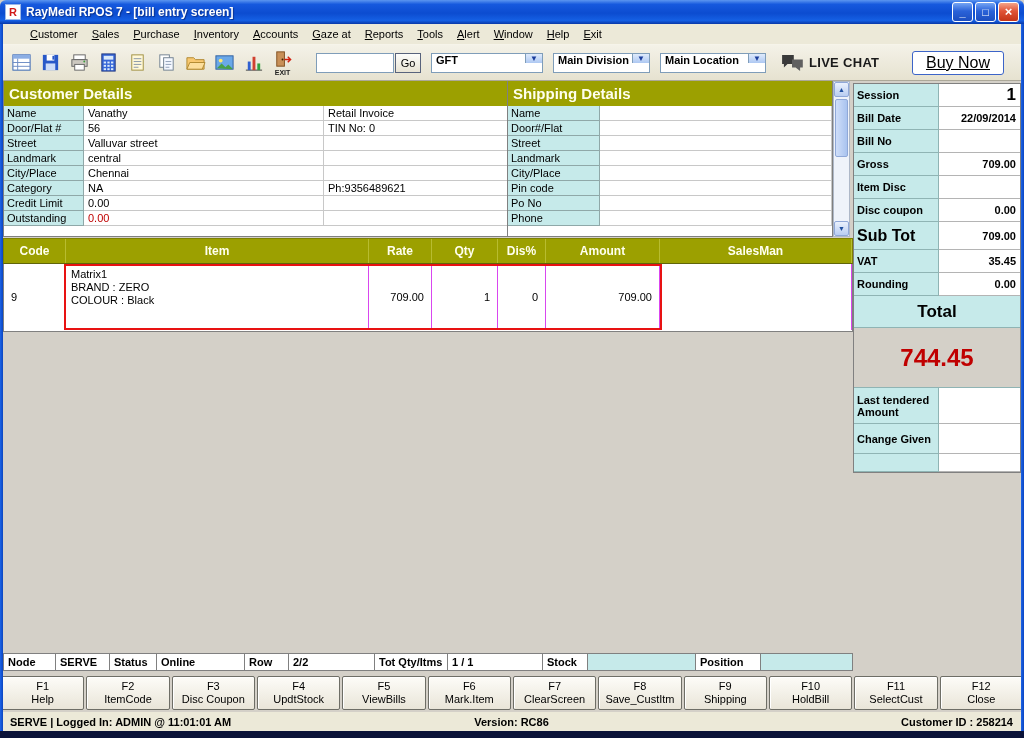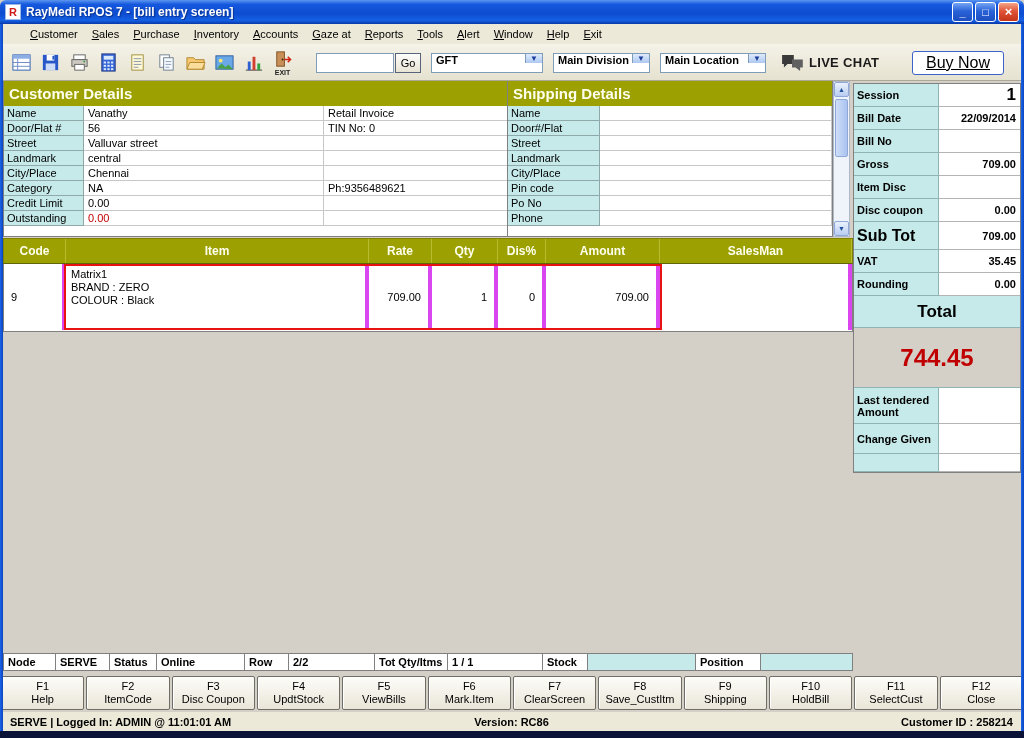--- a/index.html
+++ b/index.html
@@ -69,21 +69,21 @@
   .srow.lt{height:36px}
   .srow.cg{height:30px}
   .srow.filler{flex:1}
 
   
   .items{position:absolute;left:3px;top:238px;width:850px}
   .thead{display:flex;height:26px;background:#9CA000;border:1px solid #7E8200;border-bottom:1px solid #60650A}
   .th{color:#FFFFEE;font-weight:bold;font-size:12px;display:flex;align-items:center;justify-content:center;border-right:1px solid #B8BC30}
   .tbody{position:relative;background:#fff;height:68px;border:1px solid #808080;border-top:none}
   .trow{display:flex;height:66px}
-  .td{border-right:4px solid #d946ef;overflow:hidden}
+  .td{border-right:1px solid #d946ef;overflow:hidden}
   .c-code{width:62px}.c-item{width:303px}.c-rate{width:63px}.c-qty{width:66px}.c-dis{width:48px}.c-amt{width:114px}.c-sman{flex:1}
   .td.c-code{display:flex;align-items:center;padding-left:7px}
   .td.c-item{padding:4px 5px;line-height:13px}
   .td.num{display:flex;align-items:center;justify-content:flex-end;padding-right:7px}
   .red-box{position:absolute;left:60px;top:0;width:598px;height:66px;border:2px solid #E81212;pointer-events:none}
 
   
   .statusbar{position:absolute;left:3px;top:653px;width:850px;height:18px;display:flex;background:#fff;border:1px solid #808080}
   .st{border-right:1px solid #808080;display:flex;align-items:center;padding:0 4px;font-weight:bold;white-space:nowrap;overflow:hidden}
   .st:nth-child(1){width:52px}.st:nth-child(2){width:54px}.st:nth-child(3){width:47px}.st:nth-child(4){width:88px}

